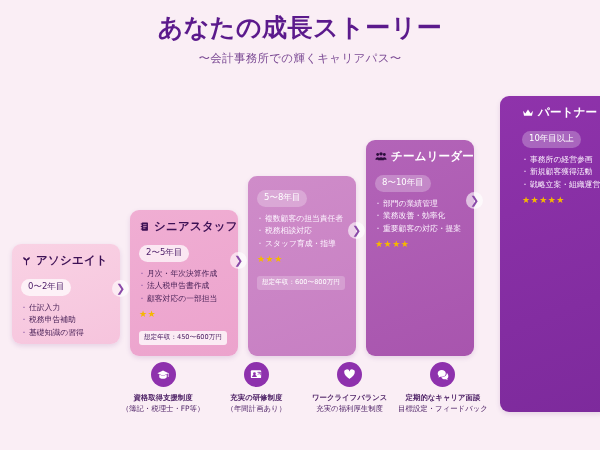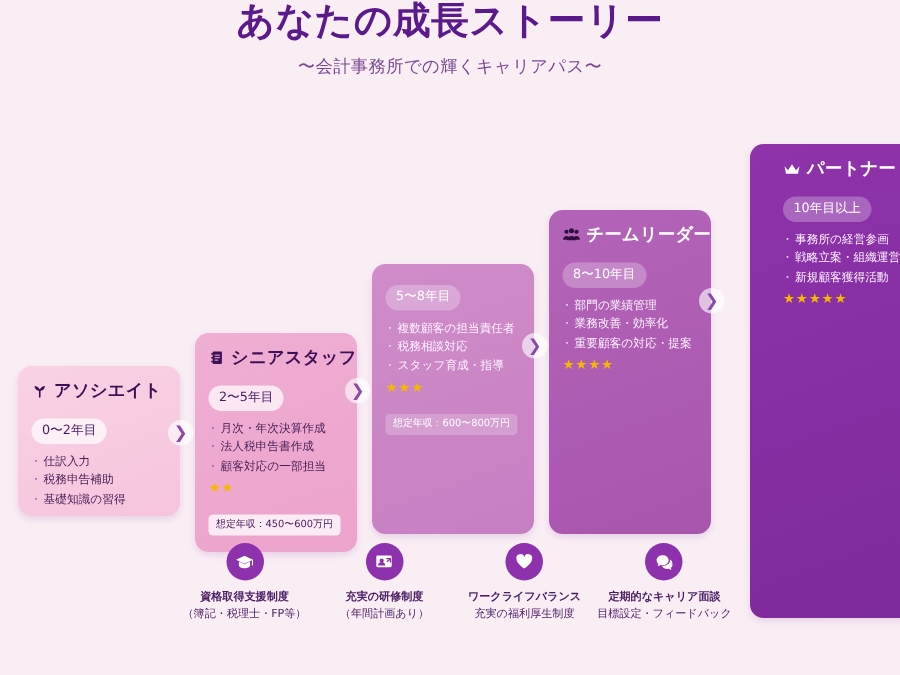--- a/index.html
+++ b/index.html
@@ -7,21 +7,21 @@
     width: 600px; height: 450px;
     overflow: hidden;
   }
   body {
     font-family: "DejaVu Sans", "Liberation Sans", sans-serif;
     background: #faeef5;
     position: relative;
   }
 
   
-  #header { text-align: center; }
+  #header { text-align: center; padding-top: 14px; }
   #title {
     font-size: 25px; font-weight: bold; color: #5b1a8c;
     letter-spacing: 0.5px; line-height: 1.1;
   }
   #subtitle {
     margin-top: 9px; font-size: 11.5px; color: #7b4a94;
     letter-spacing: 0.3px;
   }
 
   
@@ -82,21 +82,21 @@
 
   
   .card.dark .card-title { color: #ffffff; }
   .card.dark .year-badge { background: rgba(255,255,255,0.26); color: #ffffff; }
   .card.dark .duty-list li { color: #fdf4ff; }
   .card.dark .duty-list li::before { color: #f2dcf7; }
   .card.dark .salary { background: rgba(255,255,255,0.22); color: #ffffff; }
 
   
   #card-0 { left: 12px;  top: 244px; height: 100px; background: linear-gradient(160deg,#f9d2e4,#f6c4dd); }
-  #card-1 { left: 130px; top: 222px; height: 146px; background: linear-gradient(160deg,#f0aed3,#eca3cd); }
+  #card-1 { left: 130px; top: 210px; height: 146px; background: linear-gradient(160deg,#f0aed3,#eca3cd); }
   #card-2 { left: 248px; top: 176px; height: 180px; background: linear-gradient(160deg,#cf8cc9,#c77fc3); }
   #card-3 { left: 366px; top: 140px; height: 216px; background: linear-gradient(160deg,#b364b8,#a855ae); }
   #card-4 { left: 500px; top: 96px;  height: 316px; background: linear-gradient(160deg,#8f33ab,#7d2a9c); padding-left: 22px; }
 
   
   .chevron {
     position: absolute;
     width: 17px; height: 17px;
     border-radius: 50%;
     background: rgba(255,255,255,0.62);
@@ -230,22 +230,22 @@
       <span class="card-icon">
         <svg width="12" height="11" viewBox="0 0 18 16">
             <path d="M1.5 5.5L5 9.5 9 3.5 13 9.5 16.5 5.5 15 13H3z" fill="#ffffff"></path>
           </svg>
       </span>
       <span class="card-title">パートナー</span>
     </div>
     <div class="year-badge">10年目以上</div>
     <ul class="duty-list">
       <li>事務所の経営参画</li>
+      <li>新規顧客獲得活動</li>
       <li>戦略立案・組織運営</li>
-      <li>新規顧客獲得活動</li>
     </ul>
     <div class="stars">★★★★★</div>
   </div>
 
   <div class="chevron" id="chev-0">❯</div>
   <div class="chevron" id="chev-1">❯</div>
   <div class="chevron" id="chev-2">❯</div>
   <div class="chevron" id="chev-3">❯</div>
 </div>
 

